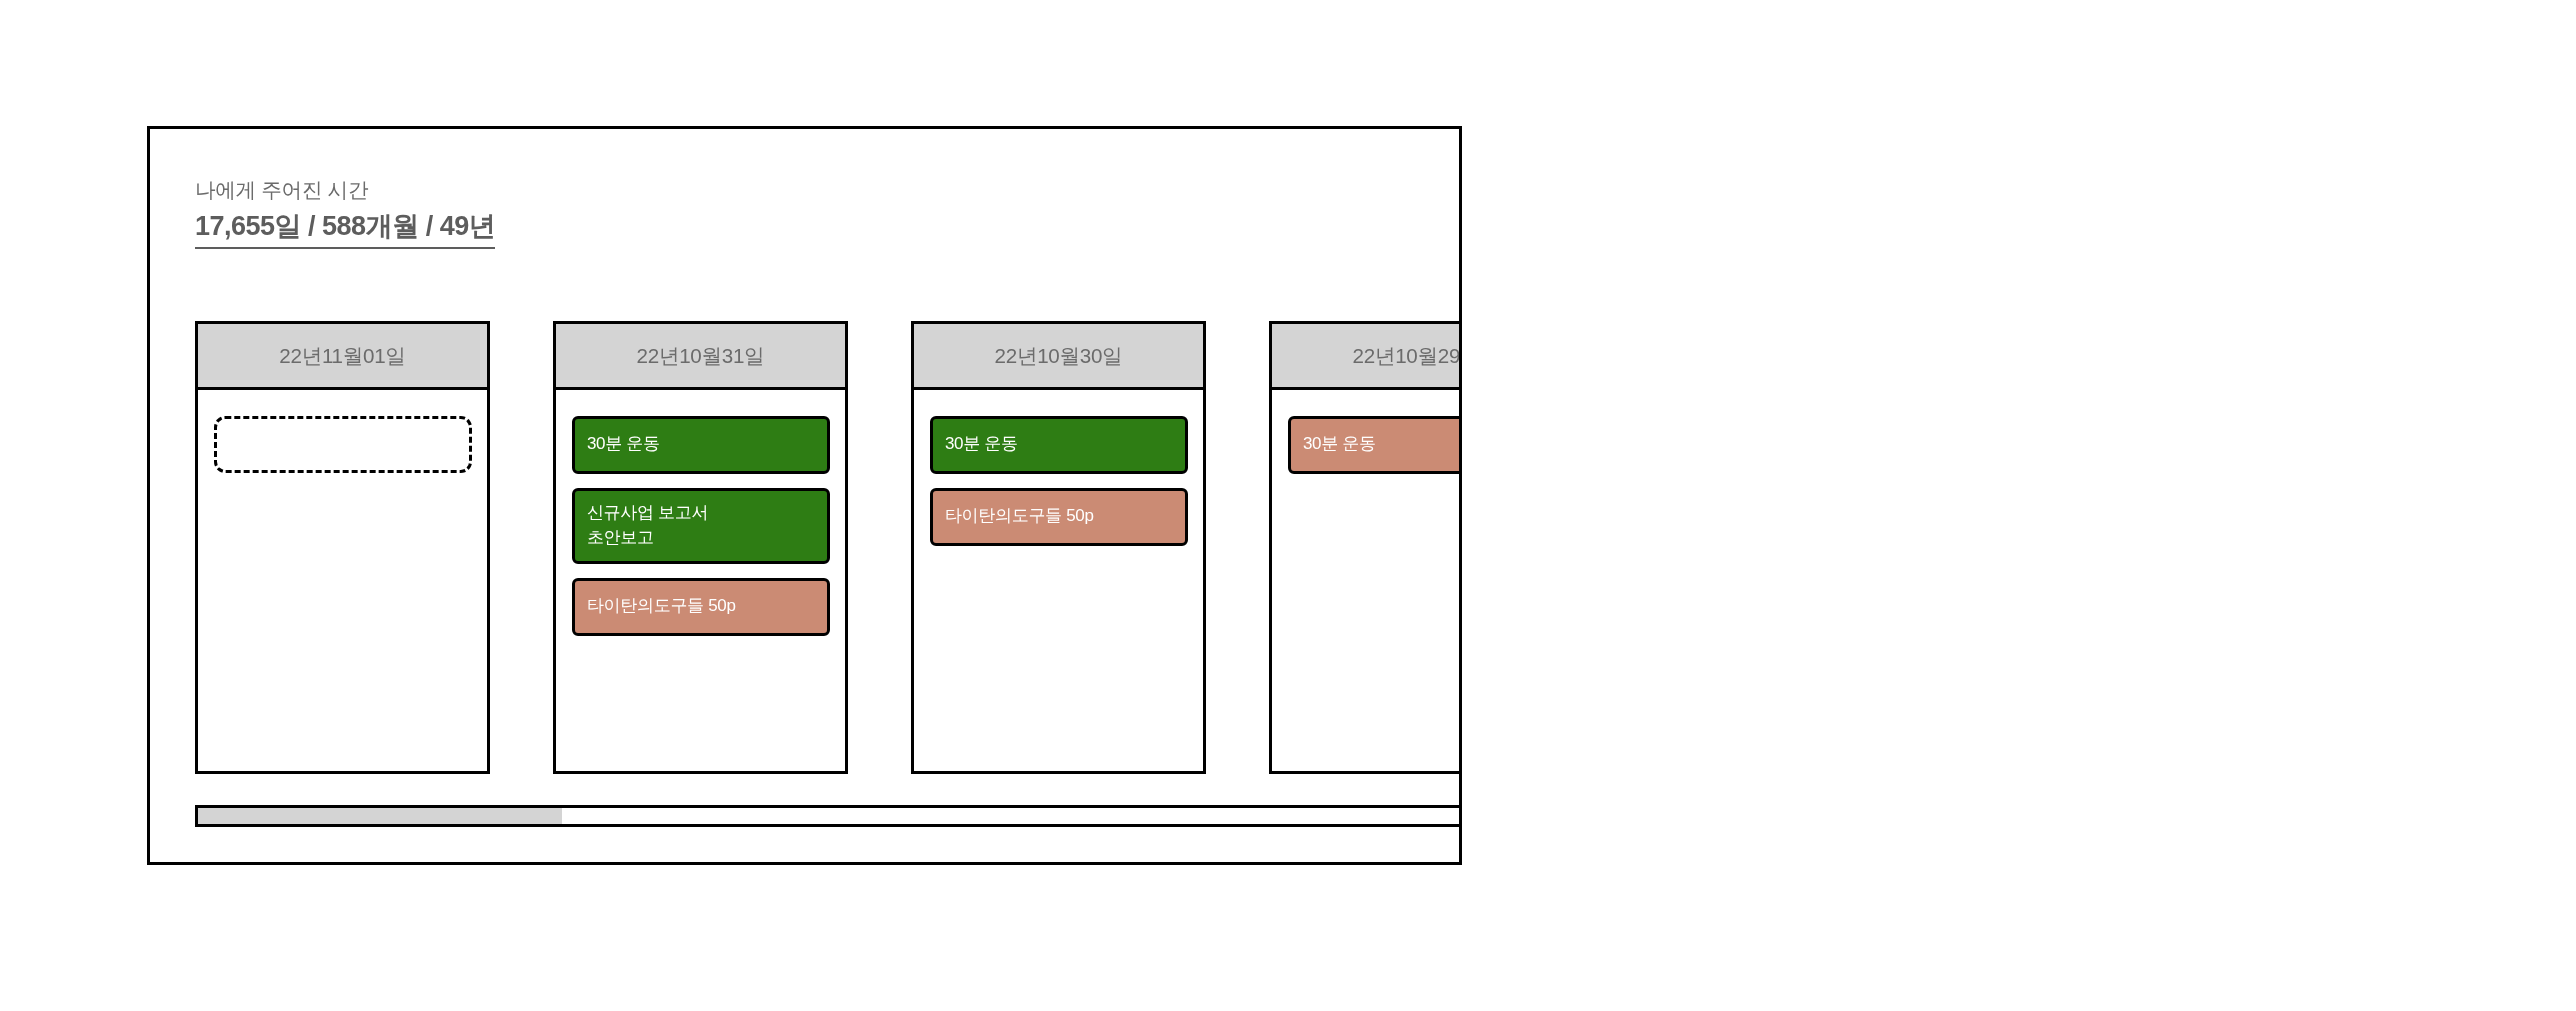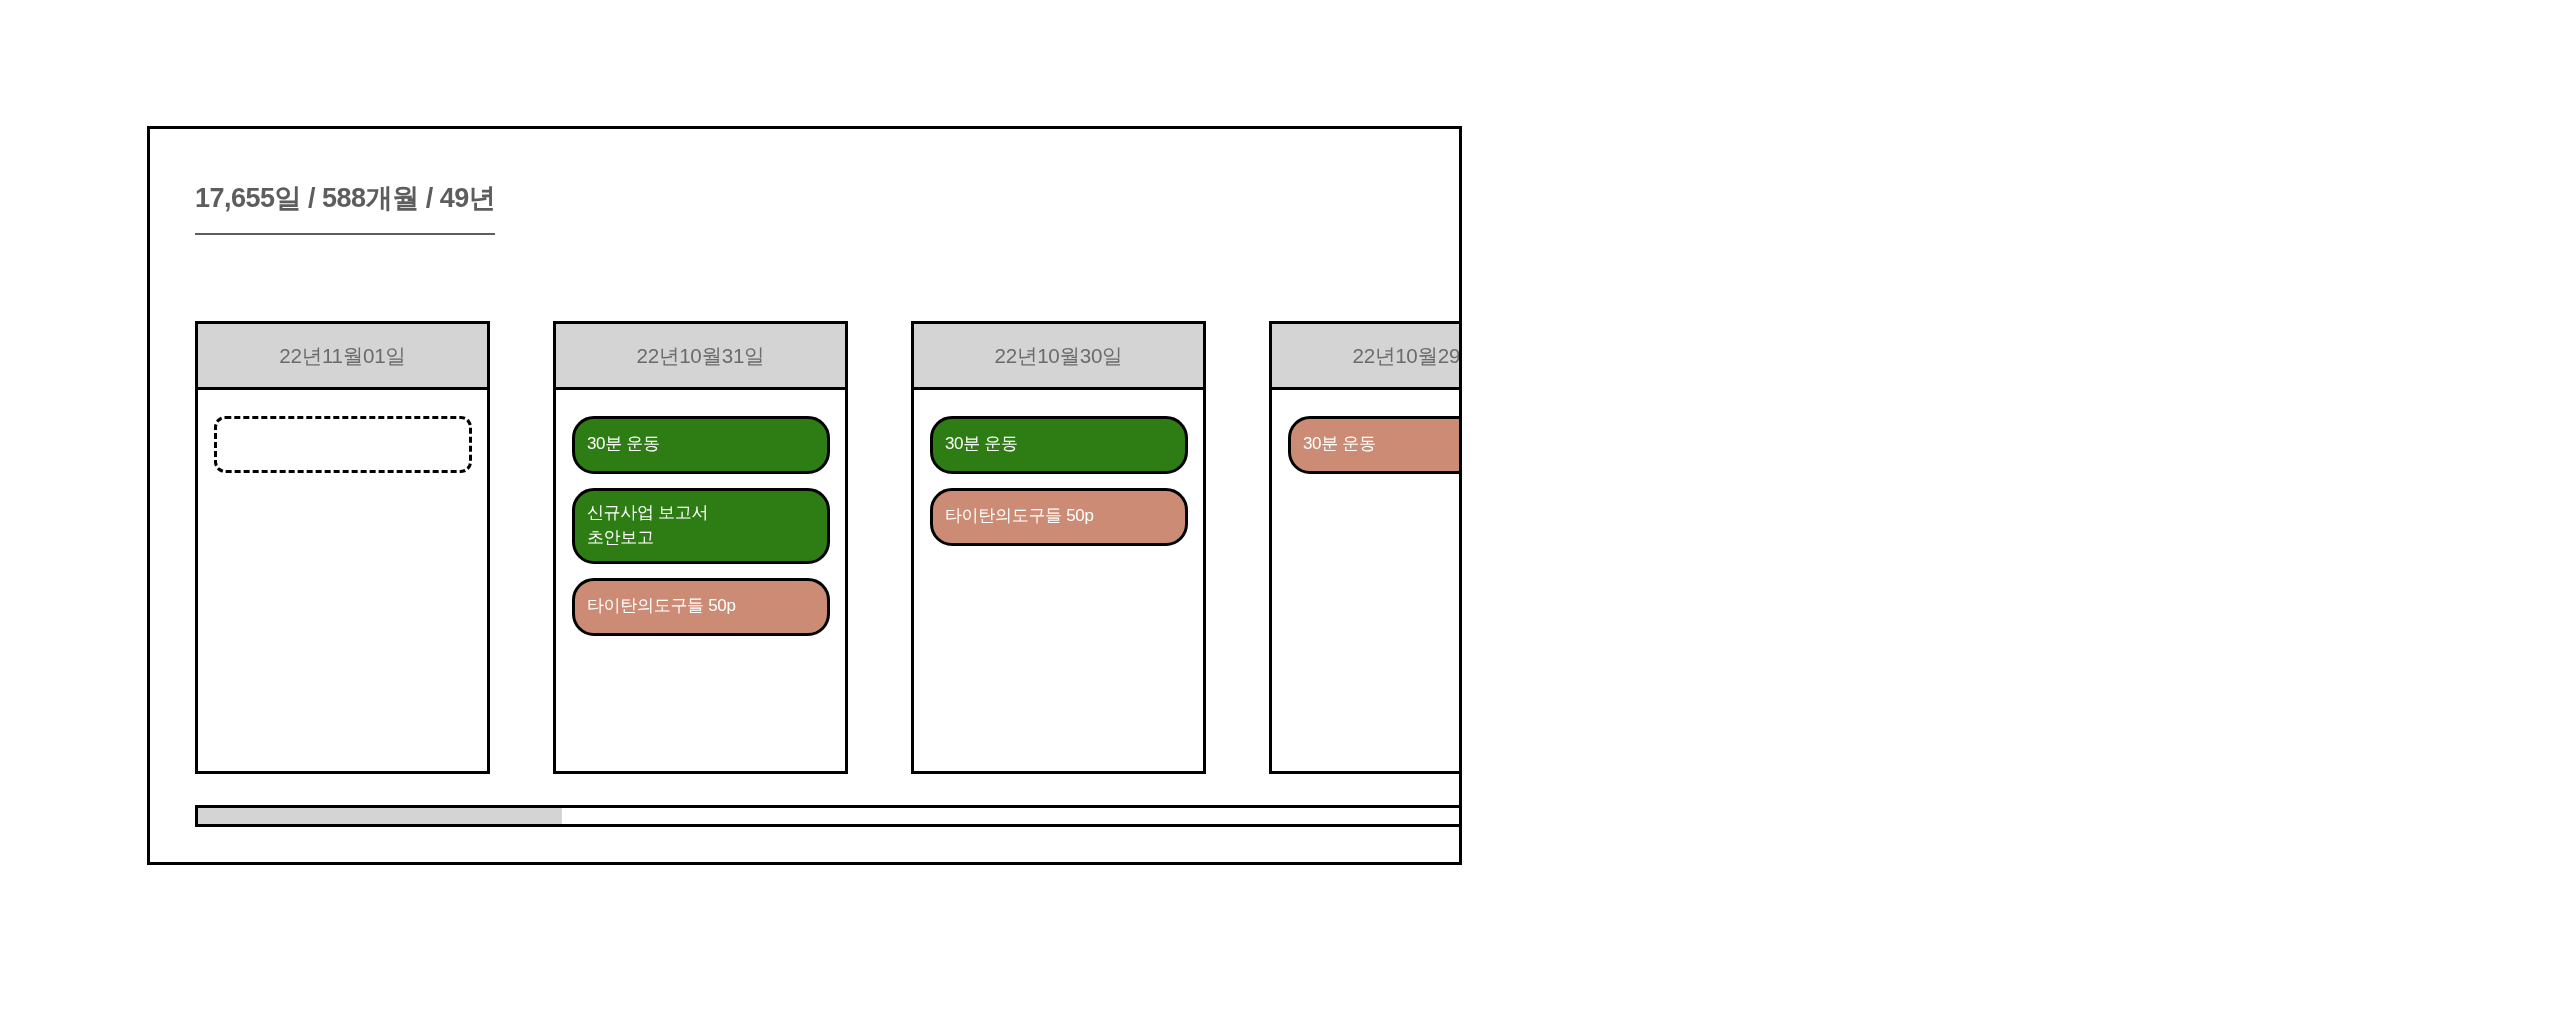--- a/index.html
+++ b/index.html
@@ -38,21 +38,21 @@
     white-space: nowrap;
   }
   #header-value {
     display: inline-block;
     margin-top: 4.1px;
     font-size: 27px;
     font-weight: bold;
     color: #5d5d5d;
     letter-spacing: -0.5px;
     border-bottom: 2.1px solid #5d5d5d;
-    padding-bottom: 17px;
+    padding-bottom: 3px;
     white-space: nowrap;
   }
 
   
   #board {
     position: absolute;
     left: 45px;
     top: 192px;
     width: 1267px;
     height: 464px;
@@ -94,21 +94,21 @@
     flex-direction: column;
     gap: 14px;
     overflow: hidden;
   }
 
   
   .task-card {
     flex: 0 0 auto;
     min-height: 58px;
     border: 3.6px solid #000000;
-    border-radius: 22px;
+    border-radius: 6px;
     padding: 0 12.4px;
     display: flex;
     flex-direction: column;
     justify-content: center;
     color: #ffffff;
     font-size: 17px;
     line-height: 1.42;
     letter-spacing: -0.3px;
     white-space: pre-line;
   }
@@ -141,20 +141,21 @@
     width: 28.9%;
     background: #d4d4d4;
   }
 </style>
 </head>
 <body>
 
 <div id="app-frame">
 
   <div id="header">
+    <div id="header-label">나에게 주어진 시간</div>
     <div id="header-value">17,655일 / 588개월 / 49년</div>
   </div>
 
   <div id="board">
       <div class="day-column">
         <div class="day-header">22년11월01일</div>
         <div class="day-body">
           <div class="drop-placeholder"></div>
         </div>
       </div>

